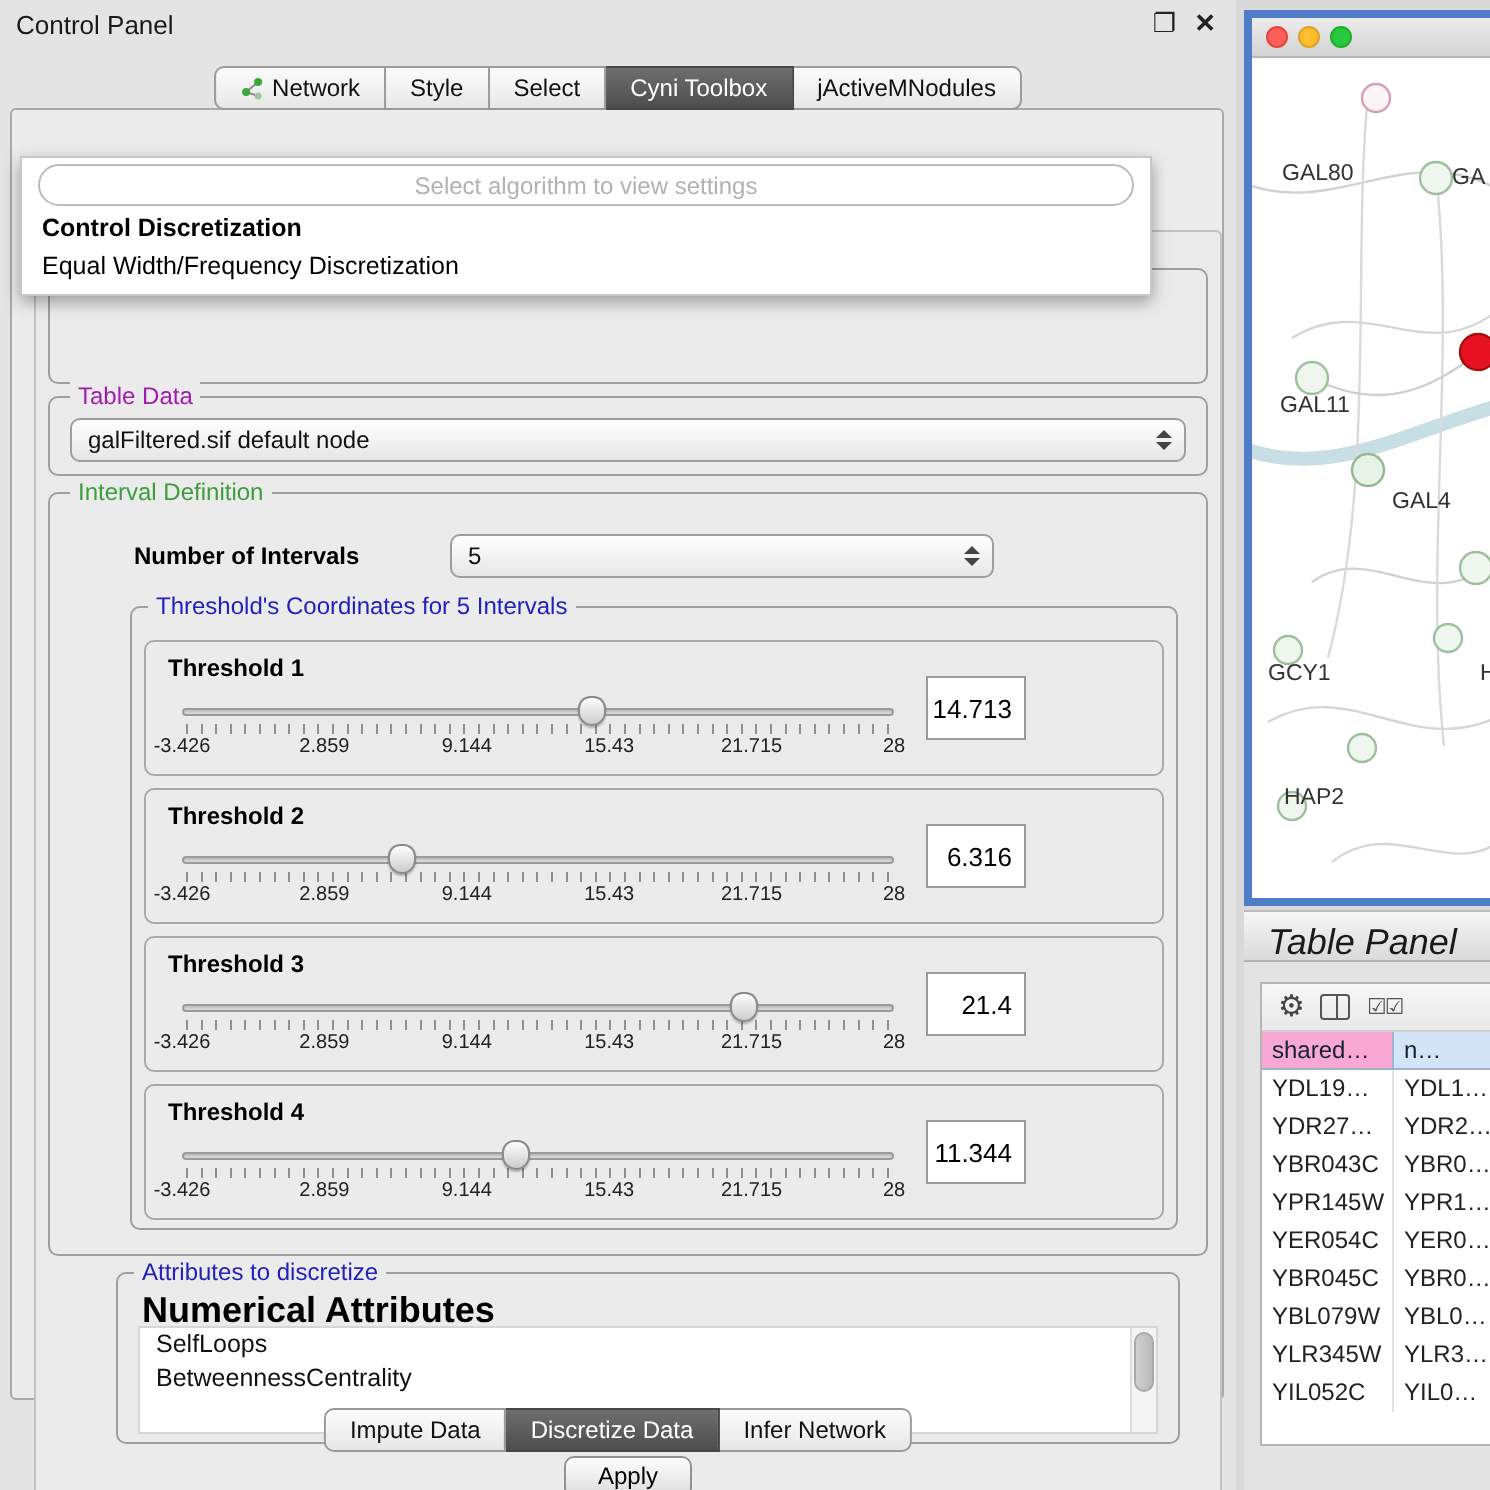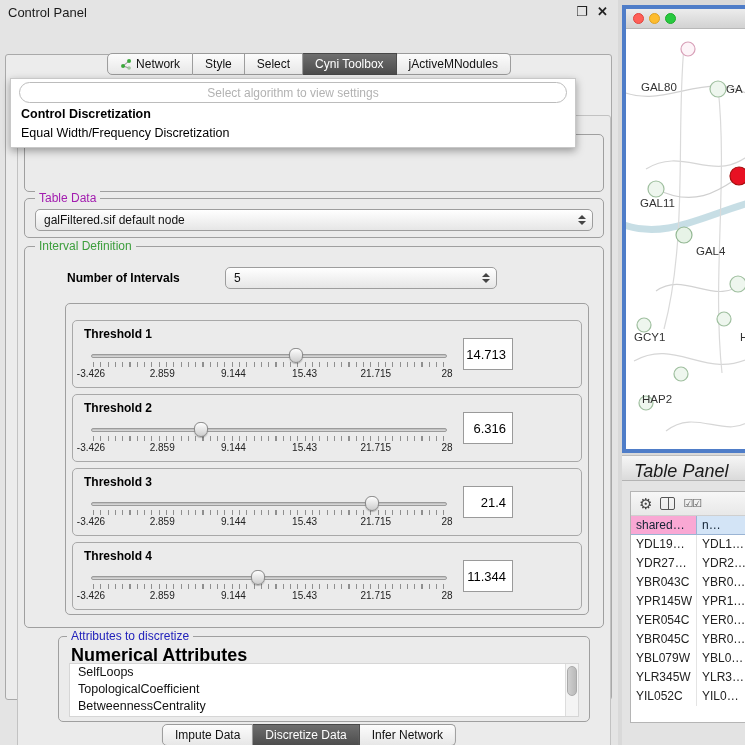--- a/index.html
+++ b/index.html
@@ -17,21 +17,21 @@
   .panel { position:absolute; left:5px; top:54px; width:607px; height:646px;
            border:1px solid #a9a9a9; border-radius:3px; background:#ececec; }
   .inner { position:absolute; left:11px; top:60px; width:594px; height:638px;
            border:1px solid #c2c2c2; border-radius:3px; background:#ebebeb; }
 
   
   .tabs-row { position:absolute; top:33px; left:50%; transform:translateX(-50%);
               display:flex; z-index:5; }
   .tab { border:1px solid #9a9a9a; border-left:none; background:linear-gradient(#fcfcfc,#e7e7e7);
          padding:4px 12px 4px 12px; font-size:12px; color:#111; white-space:nowrap;
-         display:flex; align-items:center; gap:4px; height:22px;margin-top:20px; }
+         display:flex; align-items:center; gap:4px; height:22px; }
   .tab:first-child { border-left:1px solid #9a9a9a; border-radius:5px 0 0 5px; }
   .tab:last-child { border-radius:0 5px 5px 0; }
   .tab.sel { background:linear-gradient(#6e6e6e,#4d4d4d); color:#fff; border-color:#474747; }
   .bottom-tabs { top:704px; }
 
   
   .group { position:absolute; border:1px solid #9f9f9f; border-radius:5px; }
   .group-title { position:absolute; top:-8px; left:10px; background:#ebebeb; padding:0 4px;
                  font-size:12px; line-height:14px; white-space:nowrap; }
   .t-black { color:#000; font-weight:bold; }
@@ -162,20 +162,21 @@
           <span style="position:absolute; left:42px; top:24px; font-size:12px; font-weight:bold; color:#000;">Number of Intervals</span>
           <div class="combo" style="left:200px; top:20px; width:272px;">
             <span>5</span>
             <span class="stepper">
                 <i class="up"></i>
                 <i class="down"></i>
               </span>
           </div>
 
           <div class="group" style="left:40px; top:56px; right:14px; height:312px;">
+            <span class="group-title t-blue" style="left:8px;">Threshold's Coordinates for 5 Intervals</span>
 
             <div class="threshold-box" style="top:16px;">
               <span class="th-label">Threshold 1</span>
               <div class="slider">
                 <div class="track"></div>
                 <div class="ticks"></div>
                 <div class="tick-labels">
                   <span style="left:0%">-3.426</span>
                   <span style="left:20%">2.859</span>
                   <span style="left:40%">9.144</span>
@@ -243,21 +244,20 @@
             </div>
 
           </div>
         </div>
 
         <div class="group" style="left:40px; top:520px; right:20px; height:86px;">
           <span class="group-title t-blue" style="left:8px;">Attributes to discretize</span>
           <span class="attr-label">Numerical Attributes</span>
           <div class="attr-list">
             <div class="attr-item">SelfLoops</div>
-            <div class="attr-item">TopologicalCoefficient</div>
             <div class="attr-item">BetweennessCentrality</div>
             <div class="vscroll">
                 <div class="vthumb"></div>
               </div>
           </div>
         </div>
 
         <div class="apply-btn">Apply</div>
 
       </div>

